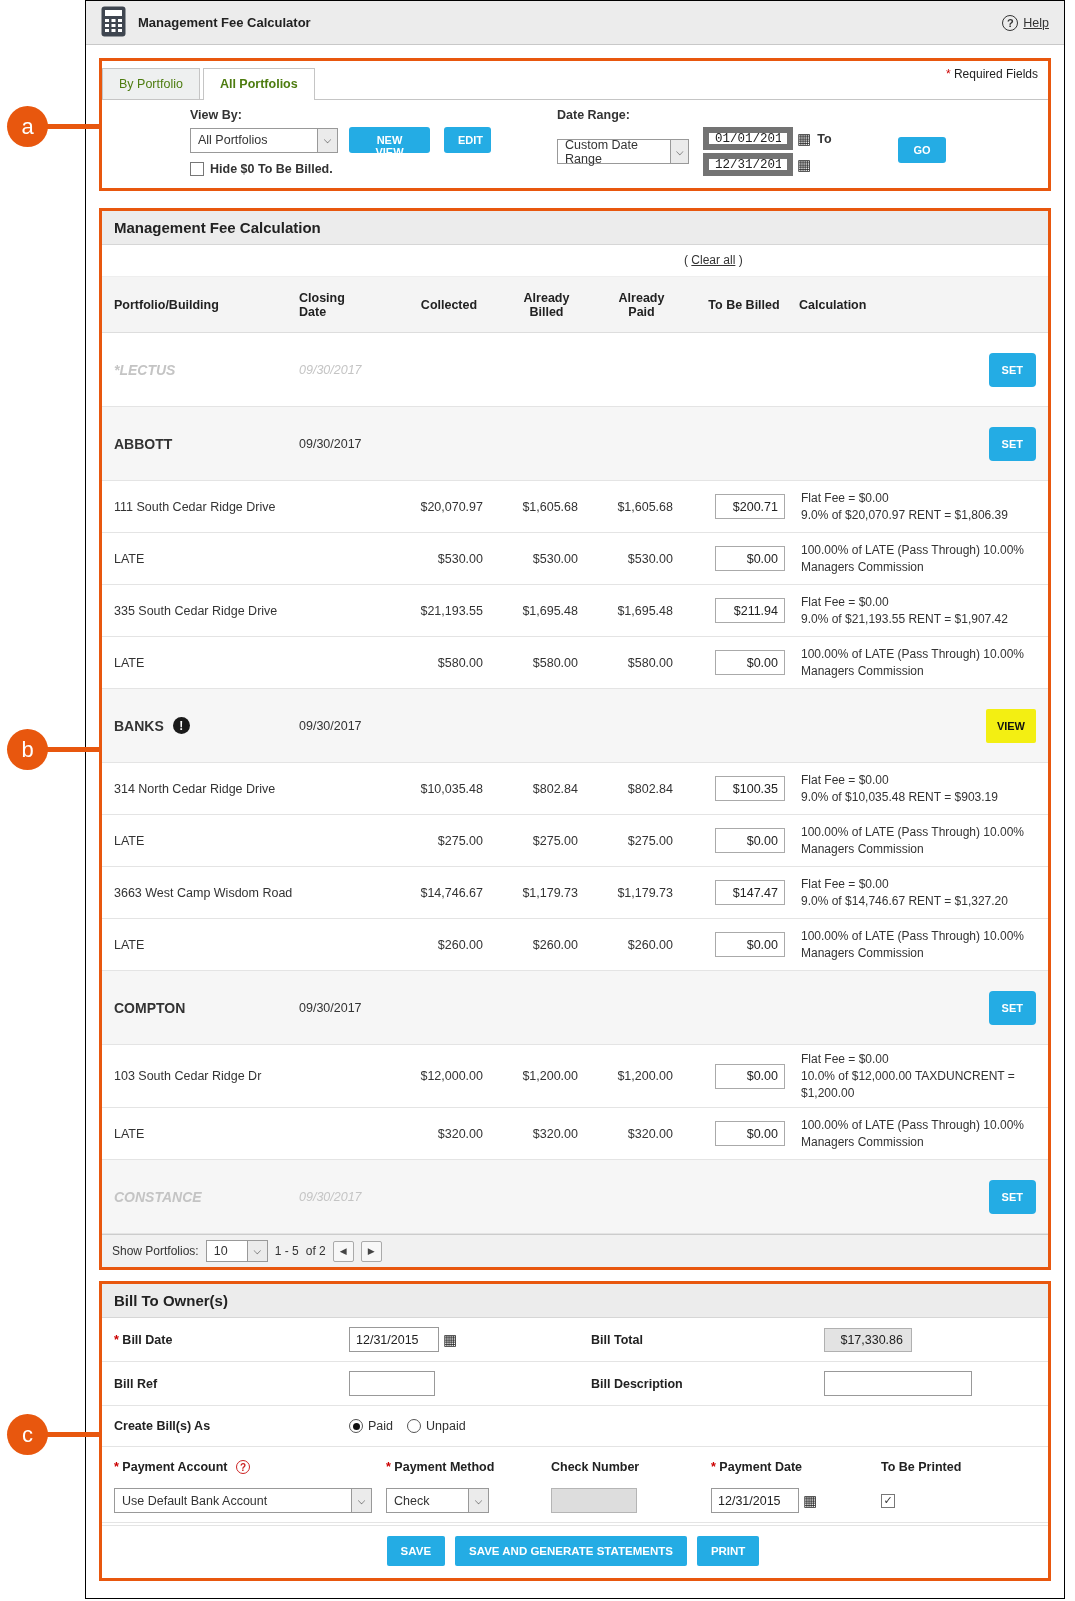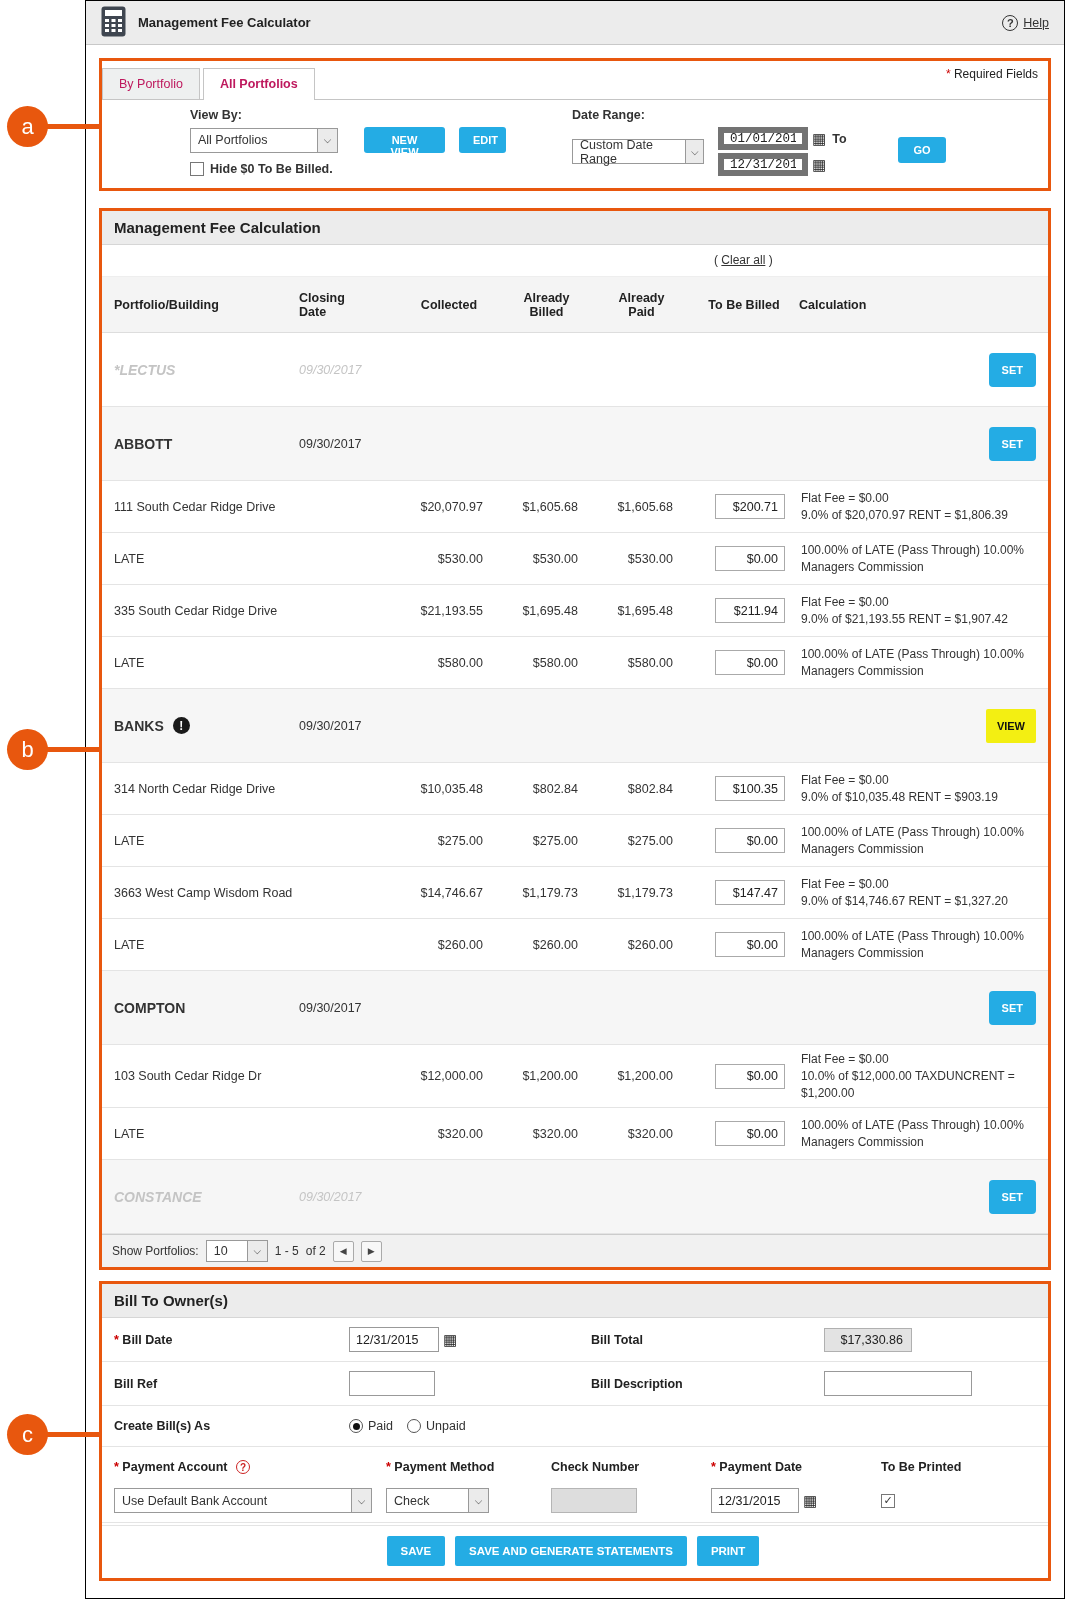--- a/index.html
+++ b/index.html
@@ -42,21 +42,21 @@
     font-size:11px;font-weight:bold;display:flex;align-items:center;justify-content:center;color:#333;
   }
   .help-link{font-size:12.5px;color:#333;text-decoration:underline;cursor:pointer;}
 
   .section{border:3px solid var(--orange);margin:13px 13px 0 13px;background:#fff;}
 
   
   .tabs-row{position:relative;border-bottom:1px solid #c5c5c5;padding-top:7px;display:flex;align-items:flex-end;}
   .tab{
     padding:8px 16px;font-size:12.5px;background:#eef0f0;border:1px solid #c5c5c5;
-    border-bottom:none;margin-right:3px;cursor:pointer;color:#be185d;
+    border-bottom:none;margin-right:3px;cursor:pointer;color:#4d7c0f;
   }
   .tab.active{background:#fff;font-weight:bold;margin-bottom:-1px;padding-bottom:9px;}
   .required-note{position:absolute;right:10px;top:6px;font-size:12px;color:#222;}
   .red{color:#cc0000;}
   .filters{display:flex;padding:8px 14px 12px 88px;}
   .flabel{font-weight:bold;font-size:12.5px;margin-bottom:5px;}
   .frow{display:flex;align-items:center;}
   .sel{
     display:inline-flex;align-items:center;justify-content:space-between;
     border:1px solid #999;background:#fff;height:25px;padding-left:7px;
@@ -84,21 +84,21 @@
   .dates-col{display:flex;flex-direction:column;gap:3px;margin-left:14px;}
   .dates-col .frow{gap:0;}
   .to-label{font-weight:bold;margin-left:6px;}
 
   
   .bar-title{
     background:#ececec;border-bottom:1px solid #d6d6d6;padding:8px 12px;
     font-weight:bold;font-size:15px;color:#222;
   }
   .clear-row{position:relative;height:32px;border-bottom:1px solid #eee;}
-  .clear-all{position:absolute;left:612px;top:8px;font-size:12px;color:#333;}
+  .clear-all{position:absolute;left:582px;top:8px;font-size:12px;color:#333;}
   .clear-all .link{text-decoration:underline;cursor:pointer;}
   .grid7{display:grid;grid-template-columns:185px 100px 100px 95px 95px 110px 1fr;}
   .cols-header{
     background:#f4f4f4;border-bottom:1px solid #ddd;padding:10px 12px;
     font-weight:bold;font-size:12.5px;align-items:center;min-height:56px;color:#222;
   }
   .cols-header .ctr{text-align:center;}
   .row{padding:6px 12px;align-items:center;border-bottom:1px solid var(--row-line);font-size:12.5px;}
   .row.building{min-height:52px;}
   .row.portfolio{min-height:74px;}
@@ -211,21 +211,21 @@
       </div>
     </div>
     <div class="filters">
       <div>
         <div class="flabel">View By:</div>
         <div class="frow">
           <div class="sel" style="width:148px">
             <span>All Portfolios</span>
             <span class="sel-arrow">⌵</span>
           </div>
-          <button class="btn btn-small" style="margin-left:26px;width:81px">NEW VIEW</button>
+          <button class="btn btn-small" style="margin-left:11px;width:81px">NEW VIEW</button>
           <button class="btn btn-small" style="margin-left:14px;width:47px">EDIT</button>
         </div>
         <div class="frow" style="margin-top:9px">
           <span class="cb"></span>
           <span class="cb-label">Hide $0 To Be Billed.</span>
         </div>
       </div>
       <div style="margin-left:66px">
         <div class="flabel">Date Range:</div>
         <div class="frow">

